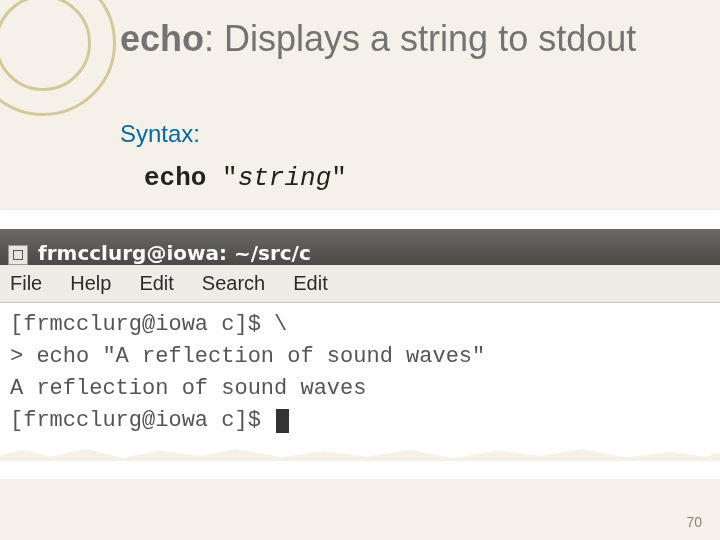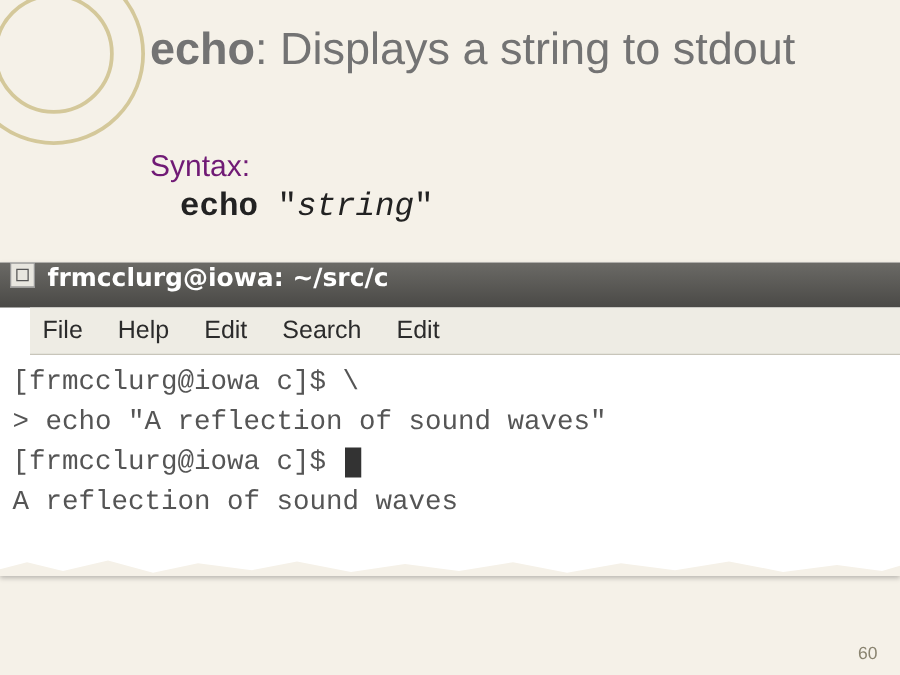--- a/index.html
+++ b/index.html
@@ -53,22 +53,22 @@
       font-weight: bold;
     }
     .syntax-block {
       position: absolute;
       top: 120px;
       left: 120px;
       right: 30px;
     }
     .syntax-label {
       font-size: 24px;
-      color: #701a75;
-      margin-bottom: 2px;
+      color: #0369a1;
+      margin-bottom: 15px;
     }
     .syntax-code {
       font-family: "Courier New", monospace;
       font-size: 26px;
       color: #222;
       padding-left: 24px;
     }
     .syntax-code .kw { font-weight: bold; }
     .syntax-code .arg { font-style: italic; font-weight: normal; }
     
@@ -78,23 +78,24 @@
       left: 0;
       right: 0;
       height: 250px;
       background: #fff;
       box-shadow: 0 2px 4px rgba(0,0,0,0.25);
     }
     .term-titlebar {
       height: 36px;
       background: linear-gradient(#6b6a66, #4a4946);
       display: flex;
-      align-items: flex-start;
+      align-items: flex-end;
       padding: 0 8px;
       gap: 10px;
+      margin-top: 19px;
     }
     .term-icon {
       width: 20px;
       height: 20px;
       background: #e8e6df;
       border: 1px solid #999;
       display: inline-flex;
       align-items: center;
       justify-content: center;
     }
@@ -112,21 +113,20 @@
     .term-menubar {
       height: 38px;
       background: #eeece4;
       border-bottom: 1px solid #c8c5ba;
       display: flex;
       align-items: center;
       padding: 0 10px;
       gap: 28px;
       font-size: 20px;
       color: #2b2b2b;
-      margin-left: 24px;
     }
     .term-body {
       background: #fff;
       padding: 6px 10px;
       font-family: Liberation Mono, monospace;
       font-size: 22px;
       color: #555;
       line-height: 1.45;
       position: relative;
       height: calc(100% - 74px);
@@ -182,19 +182,19 @@
   <div class="term-menubar">
     <span>File</span>
     <span>Help</span>
     <span>Edit</span>
     <span>Search</span>
     <span>Edit</span>
   </div>
   <div class="term-body">
     <div class="term-line">[frmcclurg@iowa c]$ \</div>
     <div class="term-line">&gt; echo "A reflection of sound waves"</div>
+    <div class="term-line">A reflection of sound waves</div>
     <div class="term-line"><span>[frmcclurg@iowa c]$ </span><span class="cursor"></span></div>
-    <div class="term-line">A reflection of sound waves</div>
   </div>
   <div class="torn"></div>
 </div>
 
-<div class="page-number">60</div>
+<div class="page-number">70</div>
 
 </body></html>

